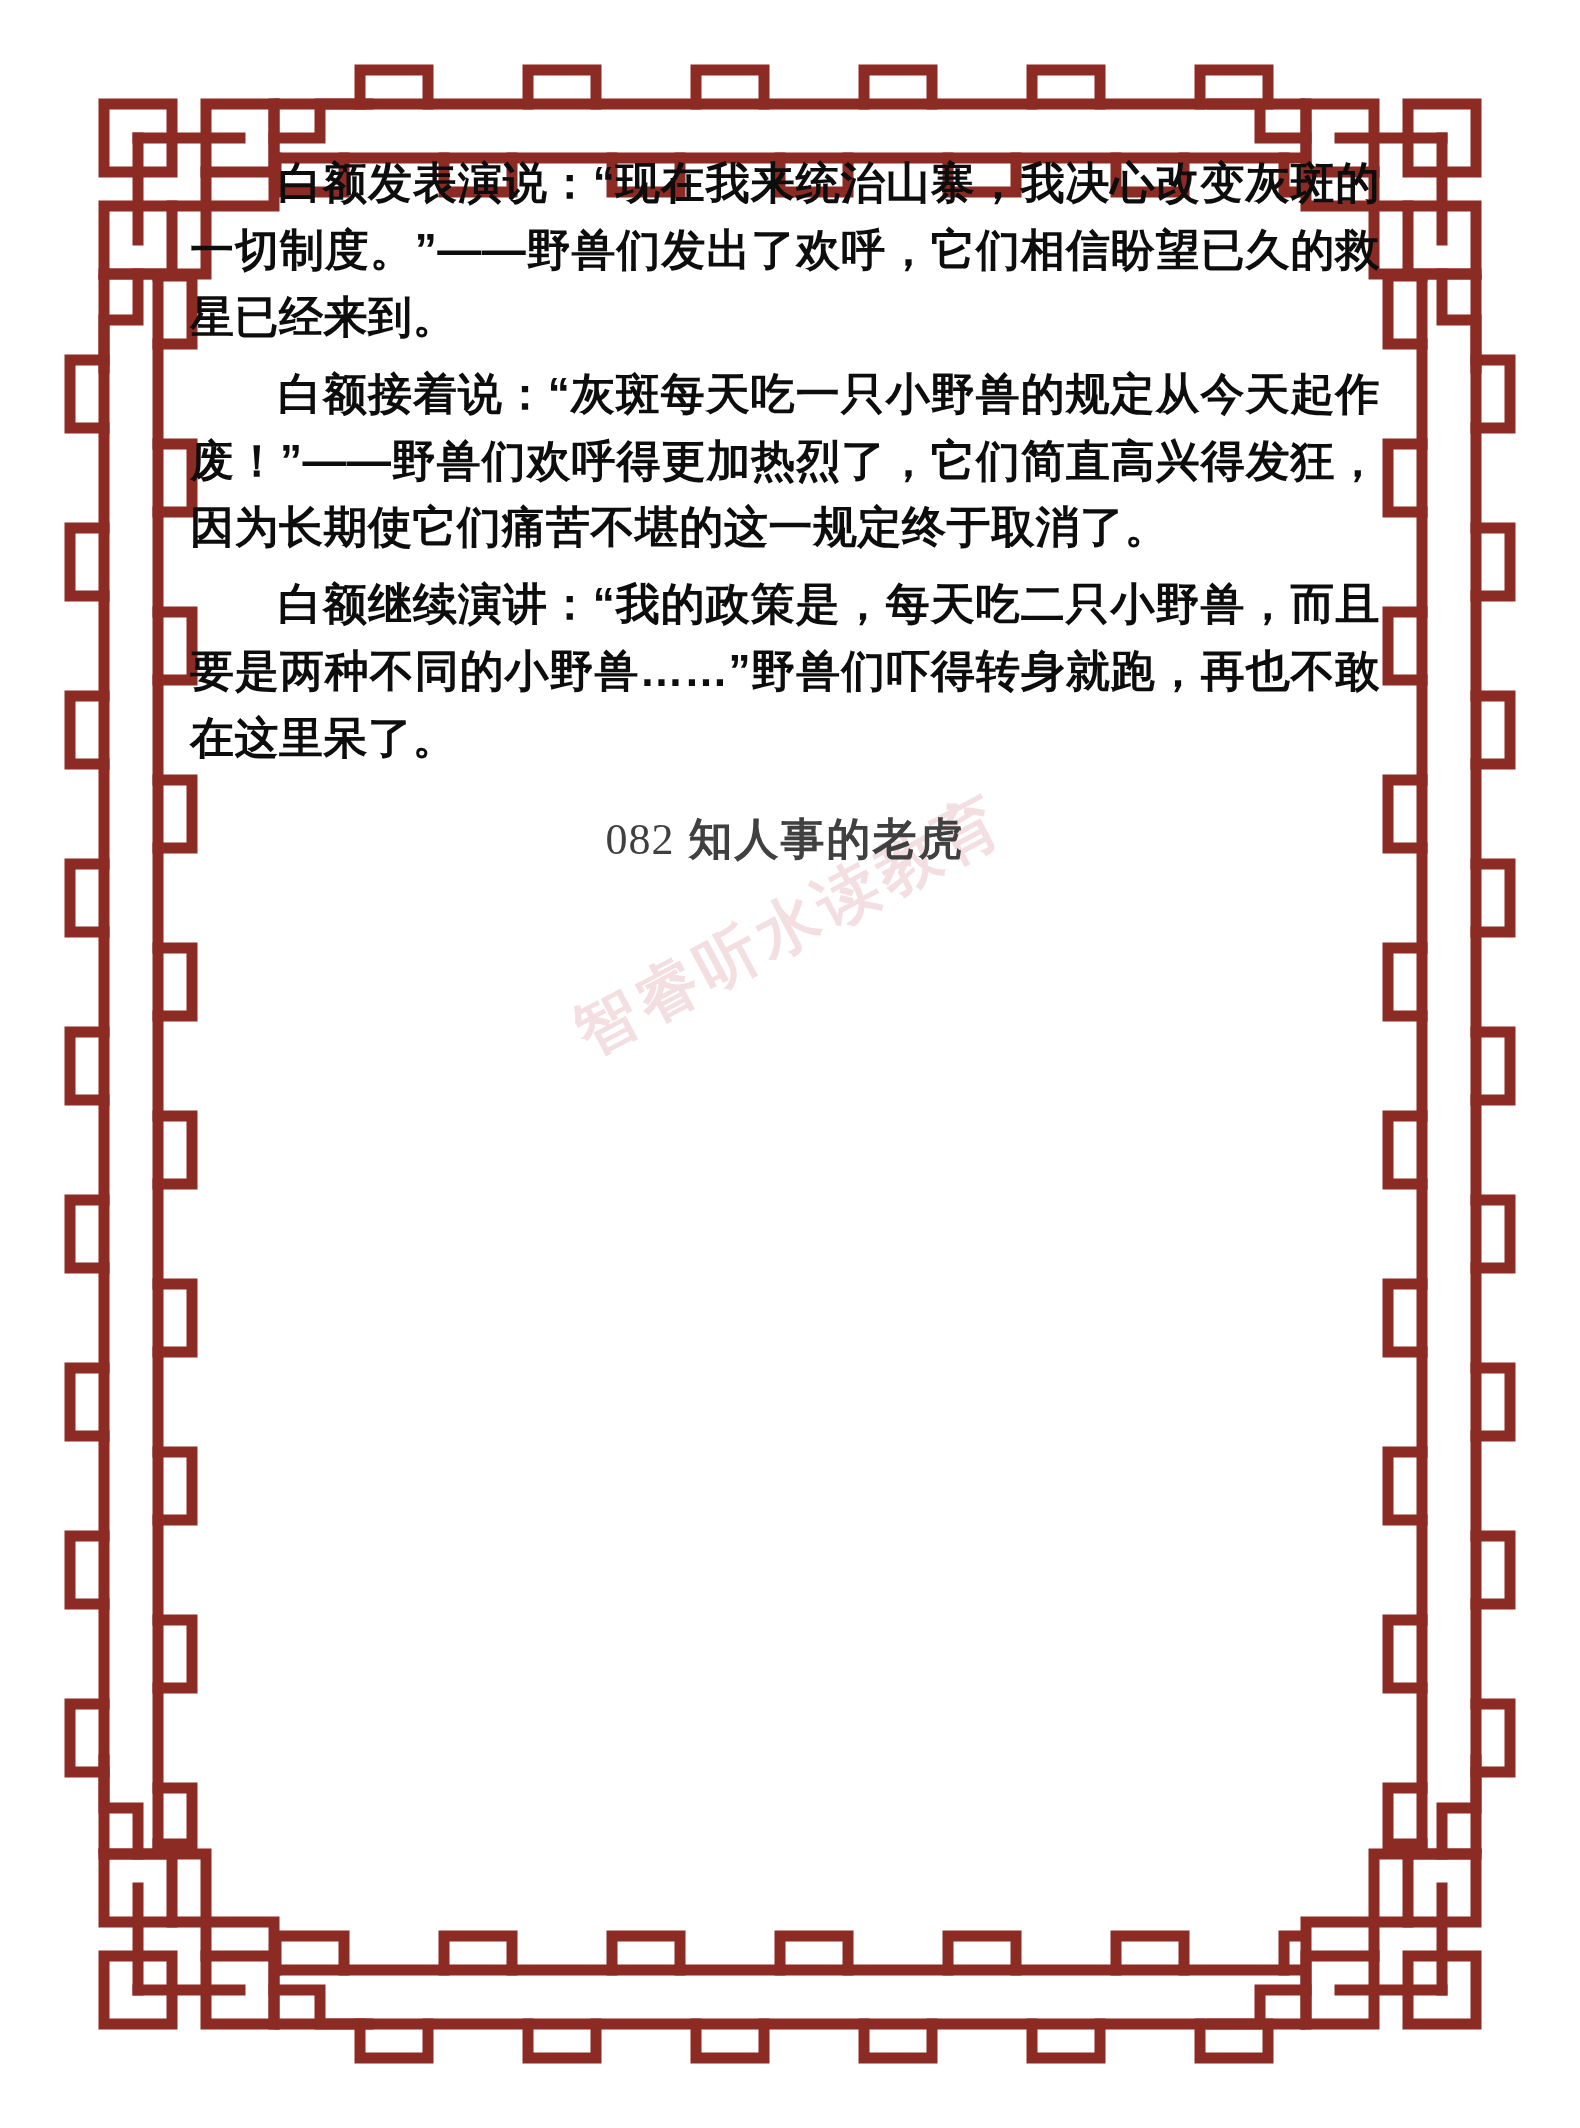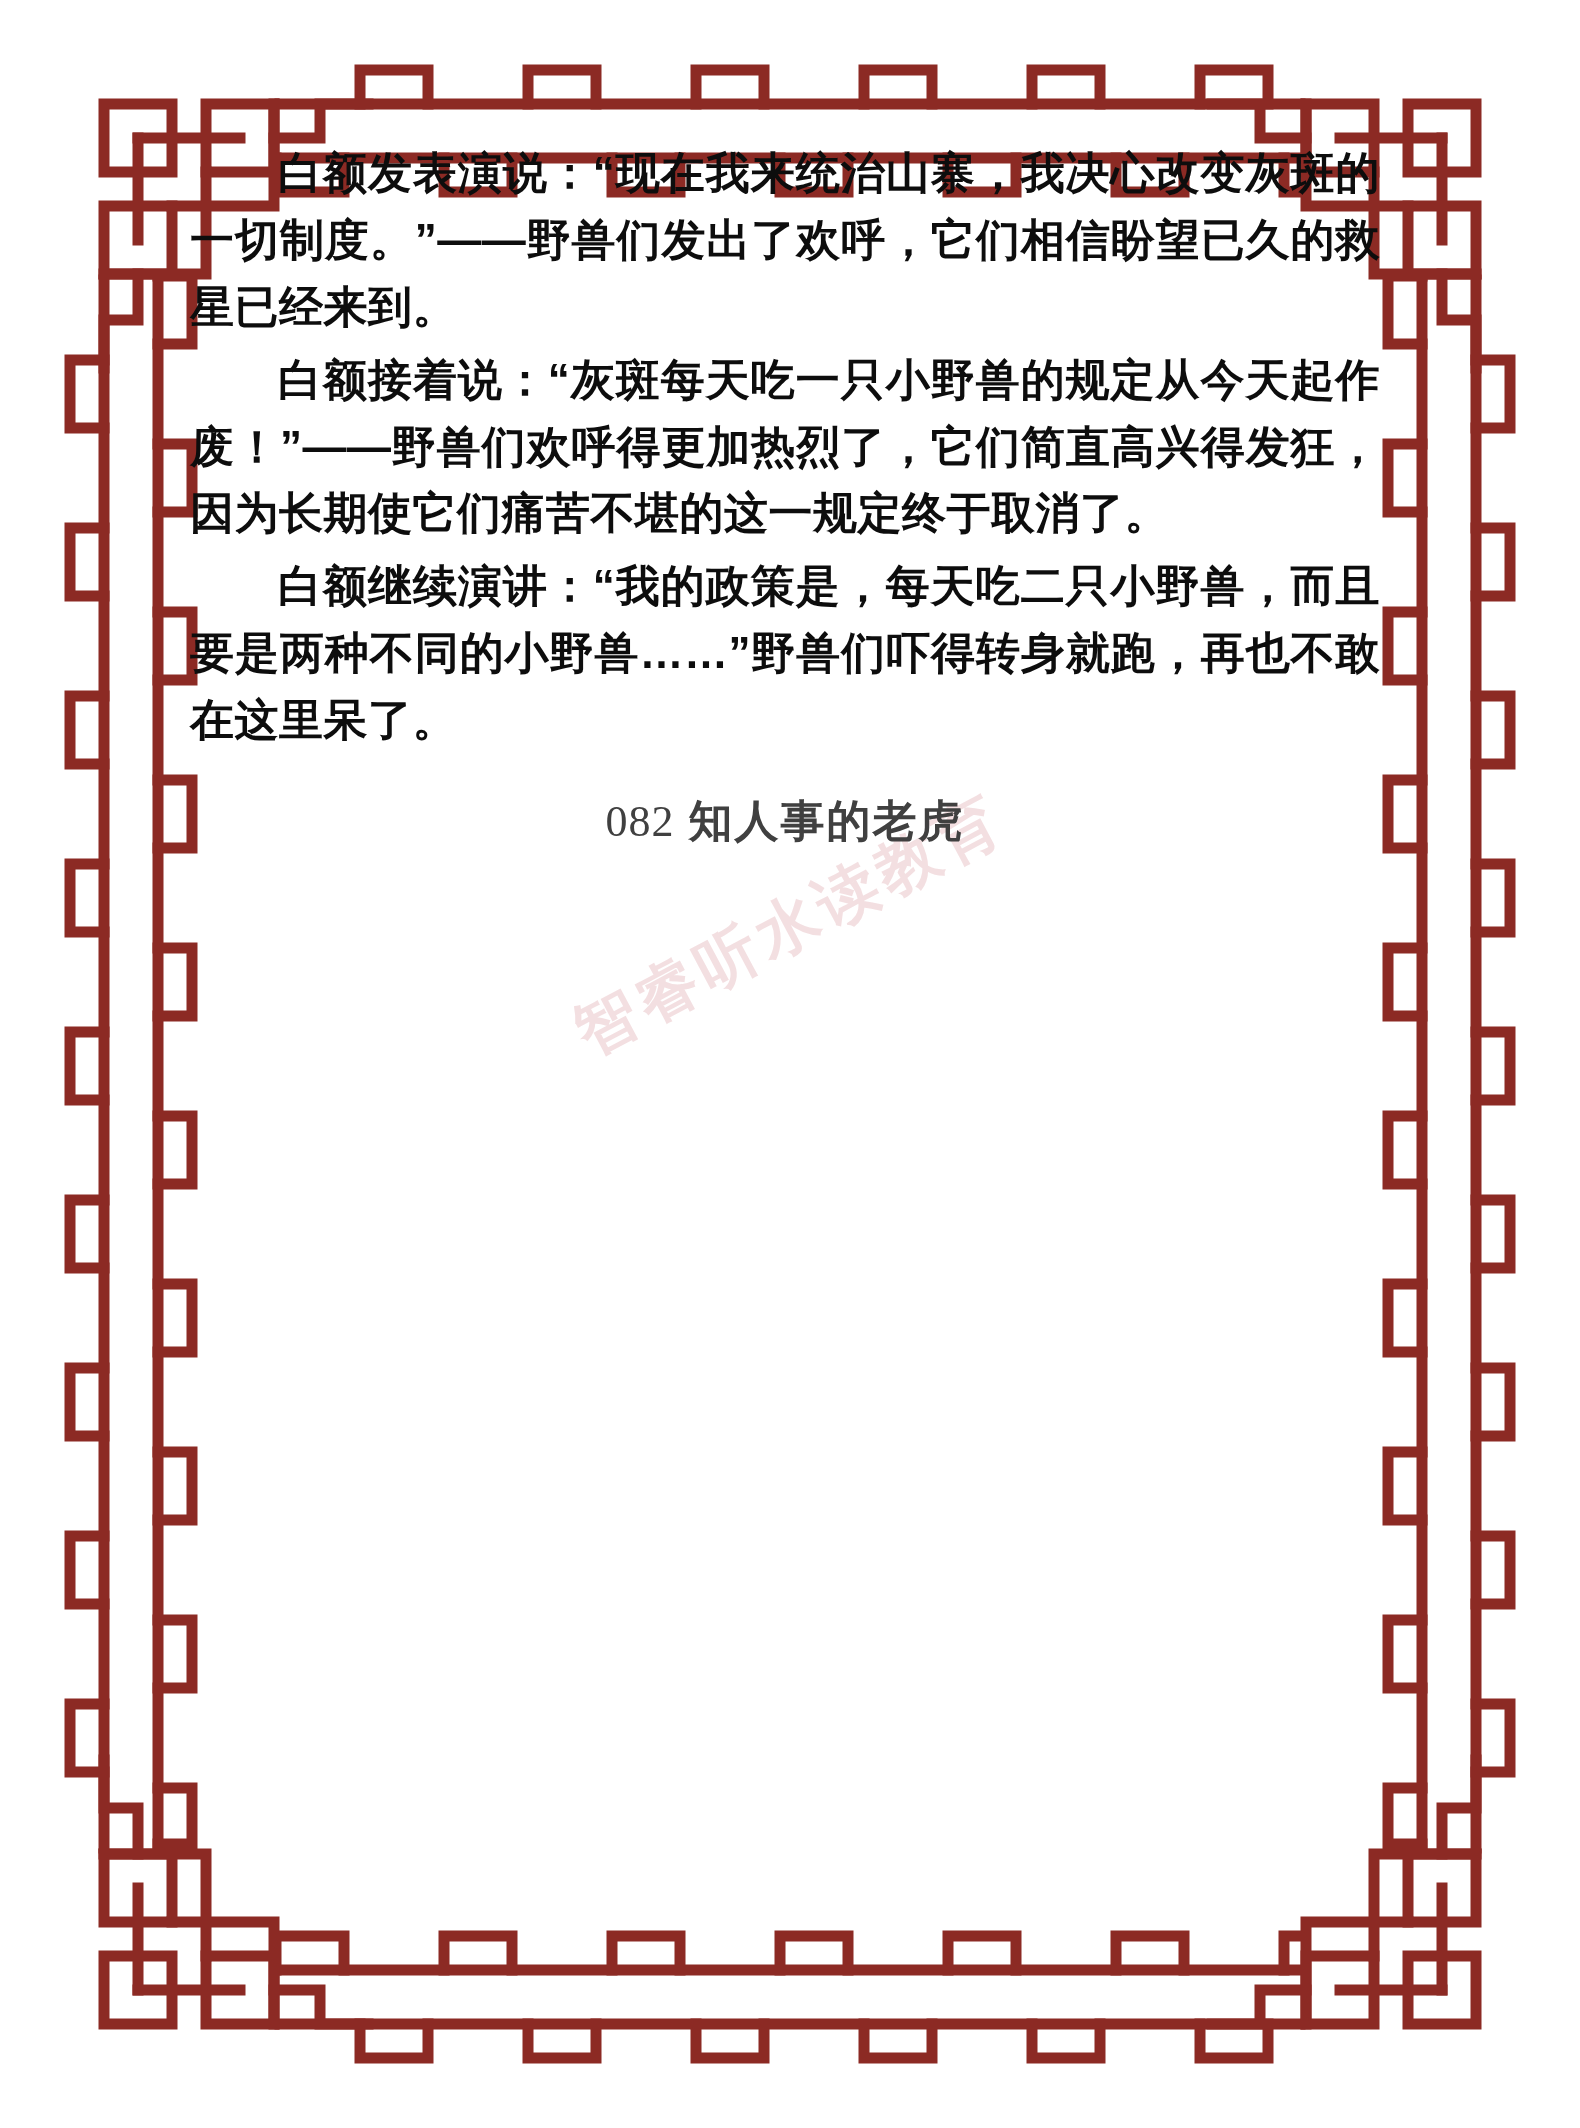--- a/index.html
+++ b/index.html
@@ -50,21 +50,21 @@
 
   
   .content {
     position: absolute;
     left: 190px;
     top: 140px;
     width: 1190px;
   }
 
   p.para {
-    margin: 0 0 6px 0;
+    margin: 10px 0 6px 0;
     font-size: 44px;
     line-height: 1.52;
     font-weight: 700;
     color: #0d0d0d;
     text-indent: 2em;
     text-align: justify;
     text-justify: inter-character;
     letter-spacing: 0.5px;
     font-family: "Liberation Sans", "DejaVu Sans", sans-serif;
   }

